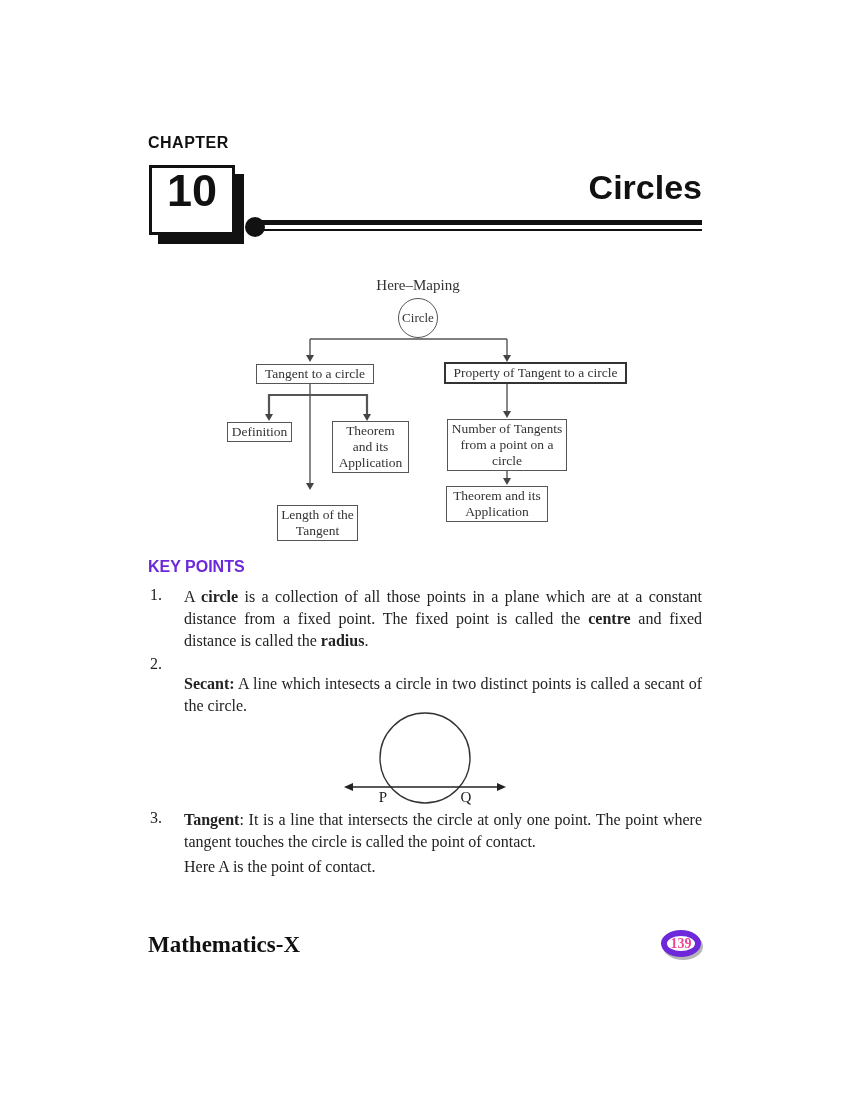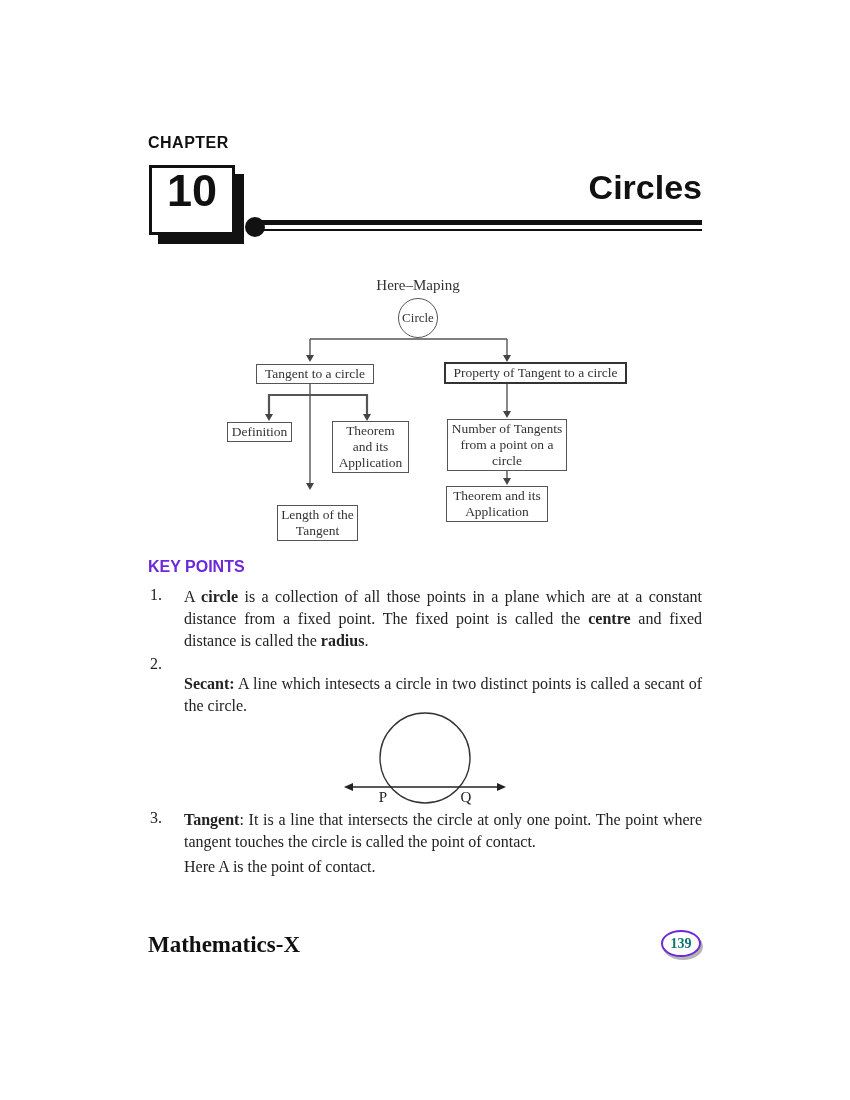--- a/index.html
+++ b/index.html
@@ -32,23 +32,23 @@
 
   
   .kp-heading{left:148px;top:558px;font-family:"Liberation Sans",sans-serif;
     font-weight:bold;font-size:16px;color:#6d28d9;}
   .kp-num{width:24px;font-size:16px;color:#222;}
   .kp-text{left:184px;width:518px;font-size:16px;line-height:22px;text-align:justify;color:#222;}
   .kp-note{left:184px;width:518px;font-size:16px;line-height:22px;color:#222;}
 
   
   .footer-book{left:148px;top:932px;font-weight:bold;font-size:23px;color:#111;}
-  .page-badge{left:661px;top:930px;width:40px;height:27px;background:#fff;border:2px solid #6d28d9;
+  .page-badge{left:661px;top:930px;width:40px;height:27px;background:#fff;border:6px solid #6d28d9;
     border-radius:50%;box-sizing:border-box;display:flex;align-items:center;justify-content:center;
-    font-weight:bold;font-size:14px;color:#0f766e;box-shadow:2px 3px 0 #b5b5b5;}
+    font-weight:bold;font-size:14px;color:#ec4899;box-shadow:2px 3px 0 #b5b5b5;}
 </style>
 </head>
 <body>
 
 <div class="page">
 
   <svg class="overlay abs" width="850" height="1100" viewBox="0 0 850 1100">
 
     <g stroke="#555" stroke-width="1.4" fill="none">
       <path d="M310 339 H507"></path>

